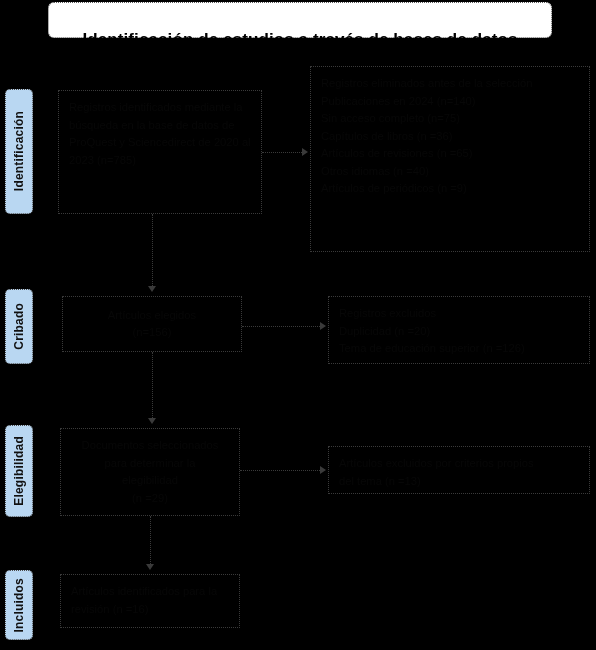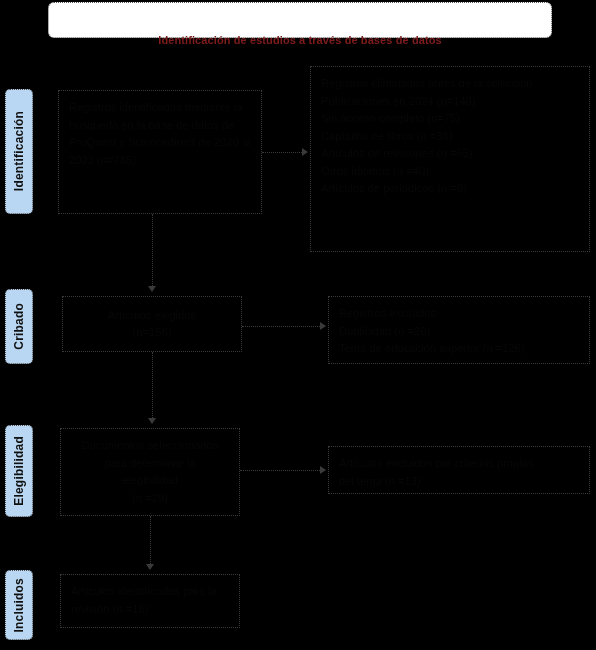--- a/index.html
+++ b/index.html
@@ -26,22 +26,22 @@
     height: 36px;
     background: #ffffff;
     border: 1px dotted #5a5a5a;
     border-radius: 6px;
     display: flex;
     align-items: center;
     justify-content: center;
     box-sizing: border-box;
   }
   #title-banner .txt {
-    color: #7f1d1d;
-    font-size: 11px;
+    color: #000000;
+    font-size: 17px;
     font-weight: bold;
     letter-spacing: .1px;
     text-align: center;
     margin-top: 40px;
   }
 
   
   .stage-label {
     position: absolute;
     background: #b9d7f2;

